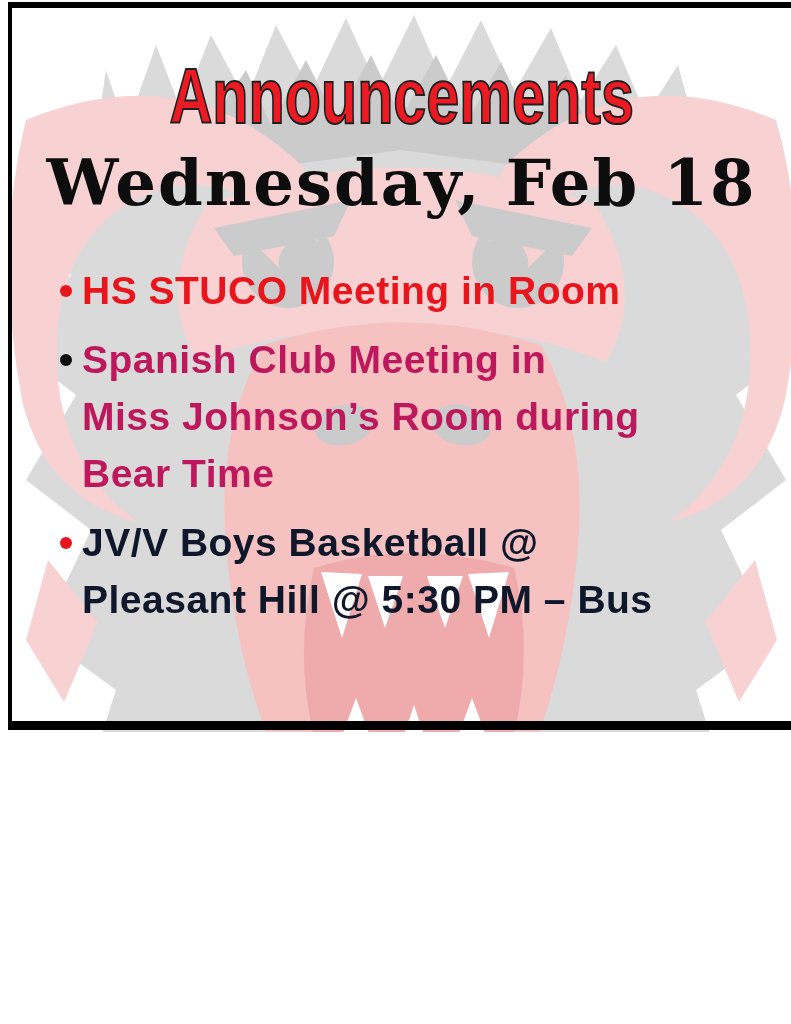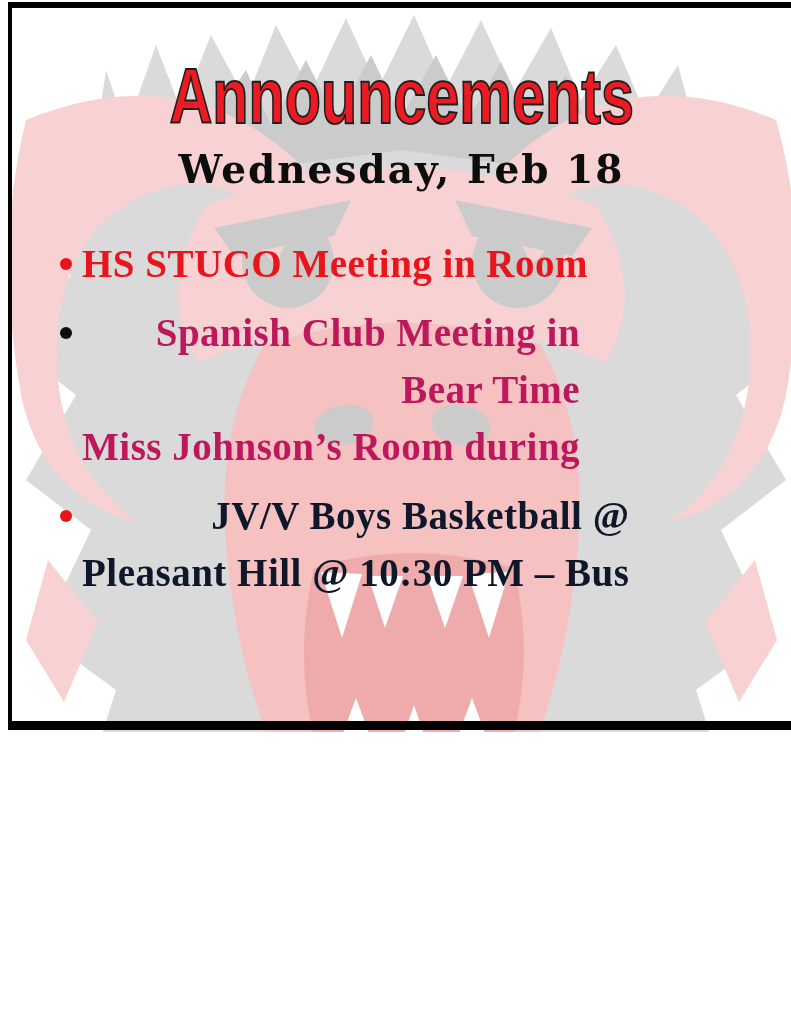--- a/index.html
+++ b/index.html
@@ -60,21 +60,21 @@
     transform: scaleX(0.78) scaleY(1.02);
     transform-origin: 50% 50%;
     white-space: nowrap;
   }
 
   h2.date {
     margin: 14px 0 0 0;
     text-align: center;
     font-family: "DejaVu Serif", serif;
     font-weight: 700;
-    font-size: 39px;
+    font-size: 64px;
     line-height: 1.1;
     letter-spacing: 2px;
     color: var(--date-black, #0d0d0d);
     white-space: nowrap;
   }
 
   .bullets {
     margin-top: 44px;
     padding-left: 26px;
   }
@@ -89,26 +89,25 @@
     flex: 0 0 auto;
     width: 12px;
     height: 12px;
     border-radius: 50%;
     margin-top: 23px;
     margin-right: 10px;
   }
 
   .lines { font-weight: 700; }
   .line {
-    font-family: Liberation Serif, serif;
+    font-family: Liberation Sans, sans-serif;
     font-size: 39px;
     line-height: 57px;
     white-space: nowrap;
     letter-spacing: 0.5px;
-    text-align: right;
   }
 </style>
 </head>
 <body>
 
 <div class="page">
 
   <svg class="watermark" viewBox="0 0 791 1024" xmlns="http://www.w3.org/2000/svg" aria-hidden="true">
 
     <polygon class="wm-gray" points="
@@ -165,28 +164,28 @@
         <div class="bullet-item">
           <span class="dot" style="background: rgb(232, 21, 29);"></span>
           <div class="lines" style="color: rgb(232, 21, 29);">
             <div class="line">HS STUCO Meeting in Room</div>
           </div>
         </div>
         <div class="bullet-item">
           <span class="dot" style="background: rgb(13, 13, 13);"></span>
           <div class="lines" style="color: #be185d;">
             <div class="line">Spanish Club Meeting in</div>
+            <div class="line">Miss Johnson’s Room during</div>
             <div class="line">Bear Time</div>
-            <div class="line">Miss Johnson’s Room during</div>
           </div>
         </div>
         <div class="bullet-item">
           <span class="dot" style="background: rgb(232, 21, 29);"></span>
           <div class="lines" style="color: #0f172a;">
             <div class="line">JV/V Boys Basketball @</div>
-            <div class="line">Pleasant Hill @ 10:30 PM – Bus</div>
+            <div class="line">Pleasant Hill @ 5:30 PM – Bus</div>
           </div>
         </div>
       </div>
   </main>
 
   <div class="frame"></div>
 </div>
 
 </body></html>

